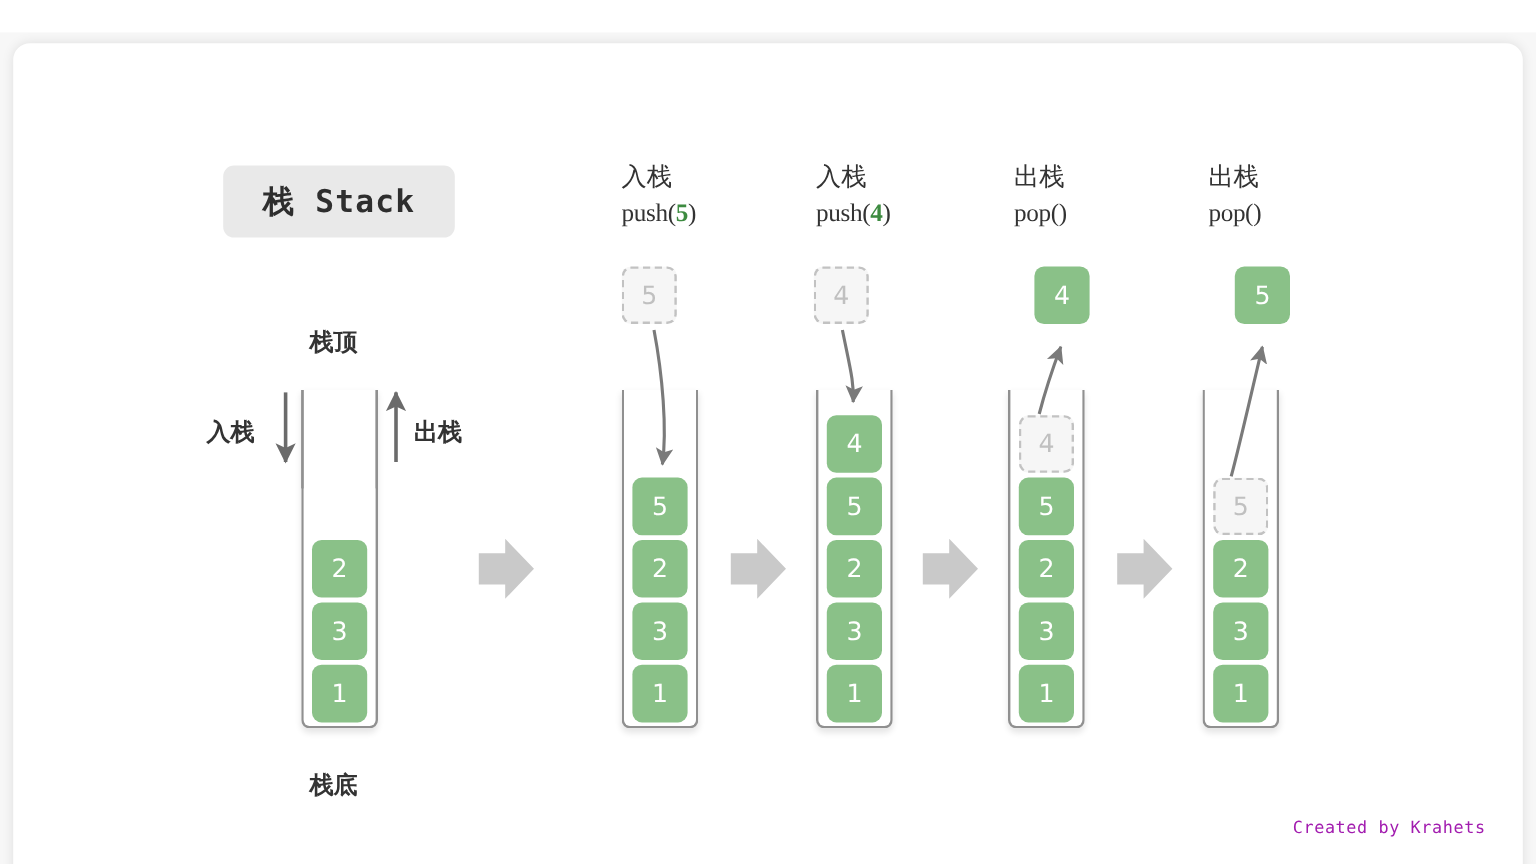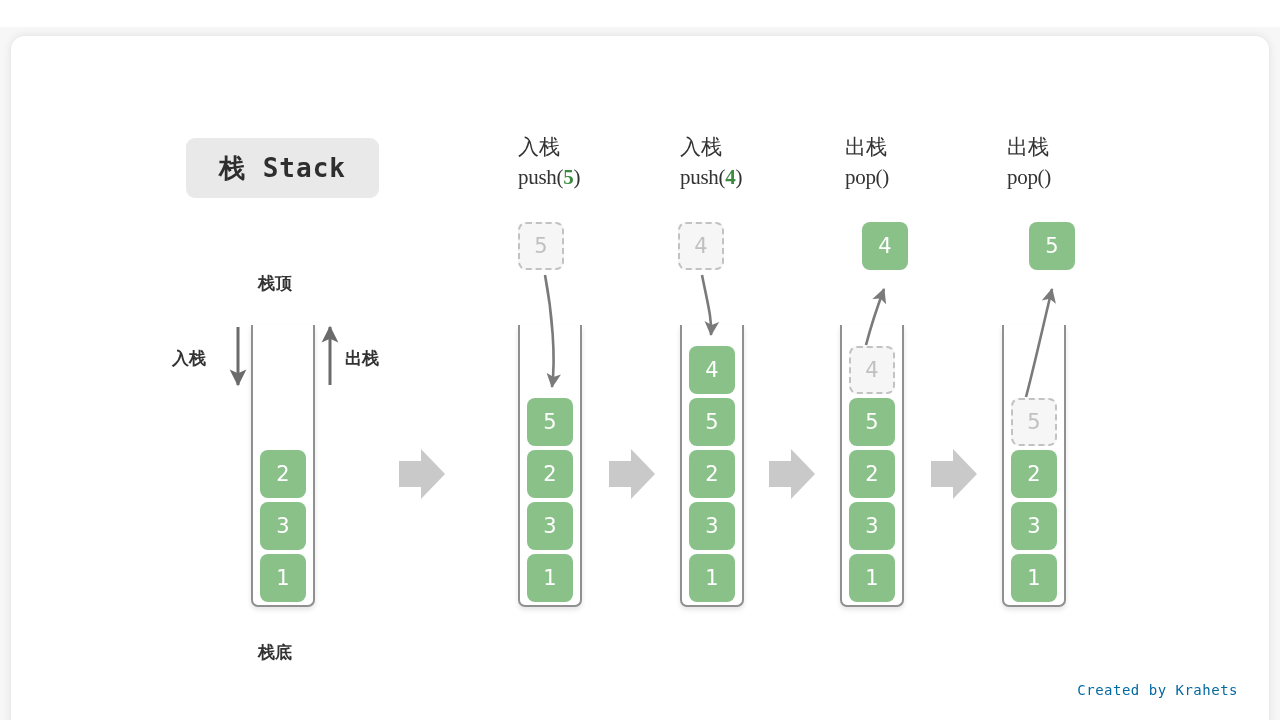--- a/index.html
+++ b/index.html
@@ -34,21 +34,21 @@
     border-radius: 9px;
     display: flex; align-items: center; justify-content: center;
     font-size: 26px; font-weight: 700; color: #2e2e2e;
     letter-spacing: 1px;
     font-family: "DejaVu Sans Mono", "Liberation Mono", monospace;
     white-space: pre;
   }
   
   .cjk-label {
     position: absolute;
-    font-size: 17px;
+    font-size: 20px;
     font-weight: 700;
     color: #333333;
     white-space: nowrap;
     text-align: right;
   }
   
   .op-header {
     position: absolute;
     font-size: 21px;
     color: #333333;
@@ -95,21 +95,21 @@
     background: #f6f6f6;
     color: #c0c0c0;
     border: 2px dashed #c2c2c2;
   }
   
   #footer {
     position: absolute;
     right: 42px; bottom: 29px;
     font-family: "DejaVu Sans Mono", "Liberation Mono", monospace;
     font-size: 14px;
-    color: #0369a1;
+    color: #a21caf;
     letter-spacing: 0.5px;
     white-space: nowrap;
   }
   svg.overlay {
     position: absolute; left: 0; top: 0;
     width: 1280px; height: 720px;
     pointer-events: none;
   }
 </style>
 </head>

